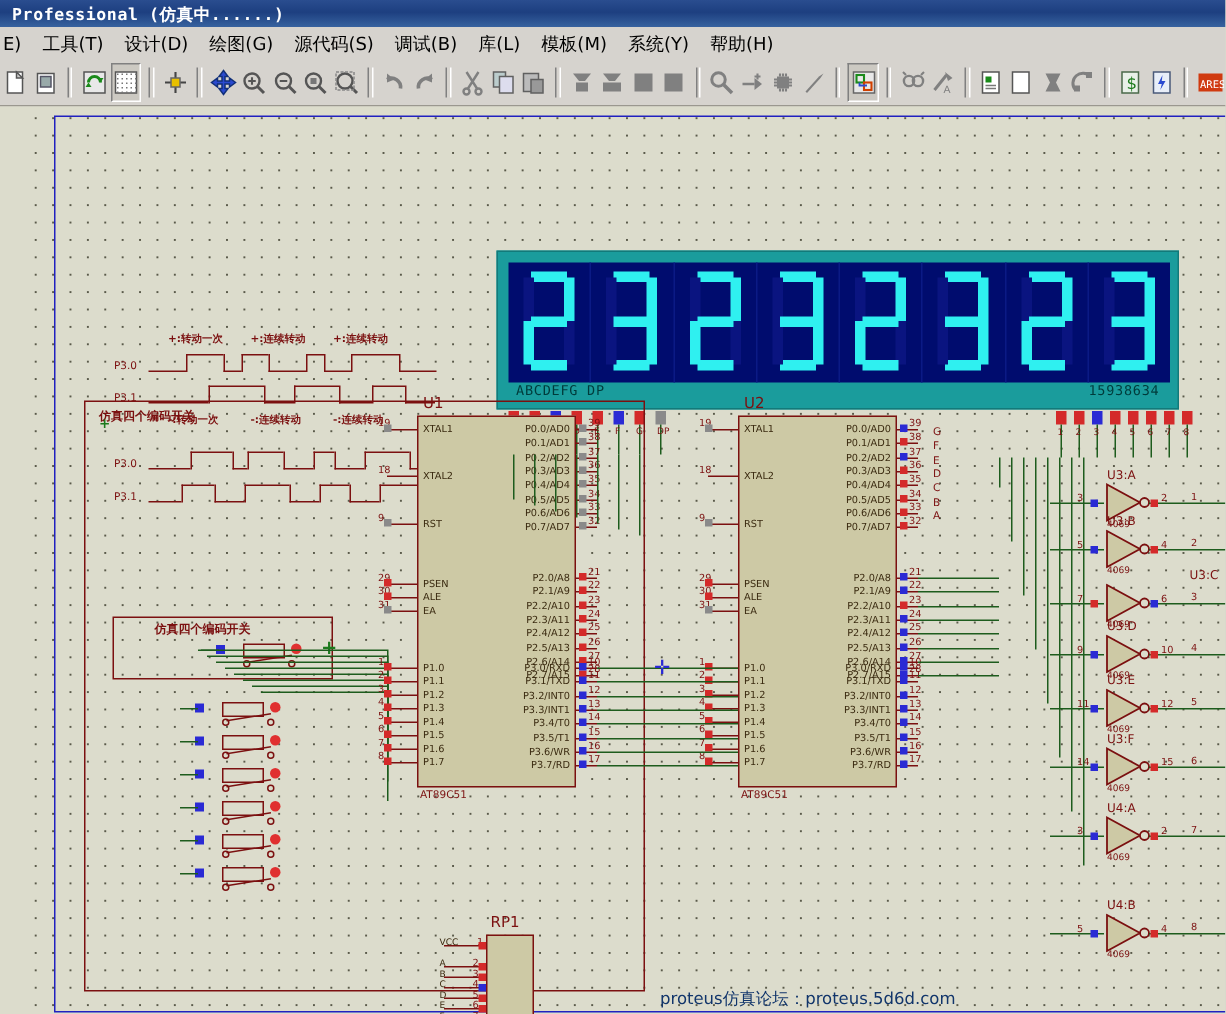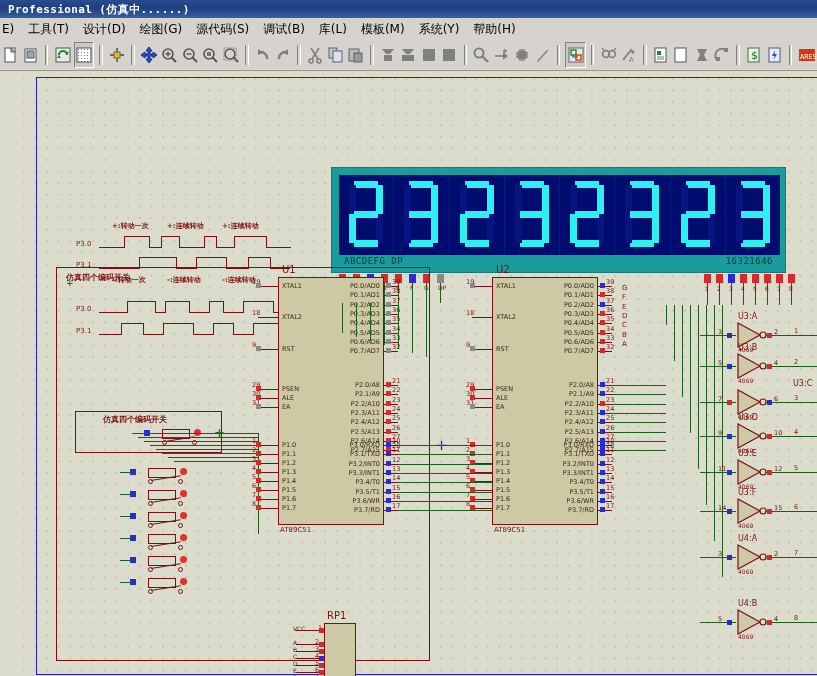--- a/index.html
+++ b/index.html
@@ -531,21 +531,21 @@
                   <div class="seg" style="left:27px;top:33px;width:7px;height:29px;"></div>
                   <div class="seg" style="left:5px;top:59px;width:24px;height:7px;"></div>
                   <div class="seg off" style="left:0px;top:33px;width:7px;height:29px;"></div>
                   <div class="seg off" style="left:0px;top:4px;width:7px;height:29px;"></div>
                   <div class="seg" style="left:5px;top:29.5px;width:24px;height:7px;"></div>
                 </div>
               </div>
             </div>
         </div>
         <div class="disp-lbl-l">ABCDEFG DP</div>
-        <div class="disp-lbl-r">16321646</div>
+        <div class="disp-lbl-r">15938634</div>
       </div>
 
       <div id="disp-seg-pins">
           <div class="pin red" style="left:325px;top:203px;"></div>
           <div class="pinwire" style="left:328px;top:212px;height:20px;"></div>
           <div class="pinlabel" style="left:326px;top:213px;">A</div>
           <div class="pin red" style="left:339px;top:203px;"></div>
           <div class="pinwire" style="left:342px;top:212px;height:20px;"></div>
           <div class="pinlabel" style="left:340px;top:213px;">B</div>
           <div class="pin blue" style="left:353px;top:203px;"></div>
@@ -1260,17 +1260,18 @@
           <div class="wire" style="left:384px;top:439.1px;width:94px;height:1px;"></div>
           <div class="wire" style="left:328px;top:232px;width:1px;height:30px;"></div>
           <div class="wire" style="left:342px;top:232px;width:1px;height:34px;"></div>
           <div class="wire" style="left:356px;top:232px;width:1px;height:38px;"></div>
           <div class="wire" style="left:370px;top:232px;width:1px;height:42px;"></div>
           <div class="wire" style="left:384px;top:232px;width:1px;height:46px;"></div>
           <div class="wire" style="left:398px;top:232px;width:1px;height:50px;"></div>
           <div class="wire" style="left:412px;top:232px;width:1px;height:54px;"></div>
         </div>
 
+      <div class="watermark" style="left:426px;top:587px;">proteus仿真论坛：proteus.5d6d.com</div>
 
       <div class="cursor" style="left:422px;top:367px;">✛</div>
     </div>
   </div>
 </div>
 
 </body></html>

